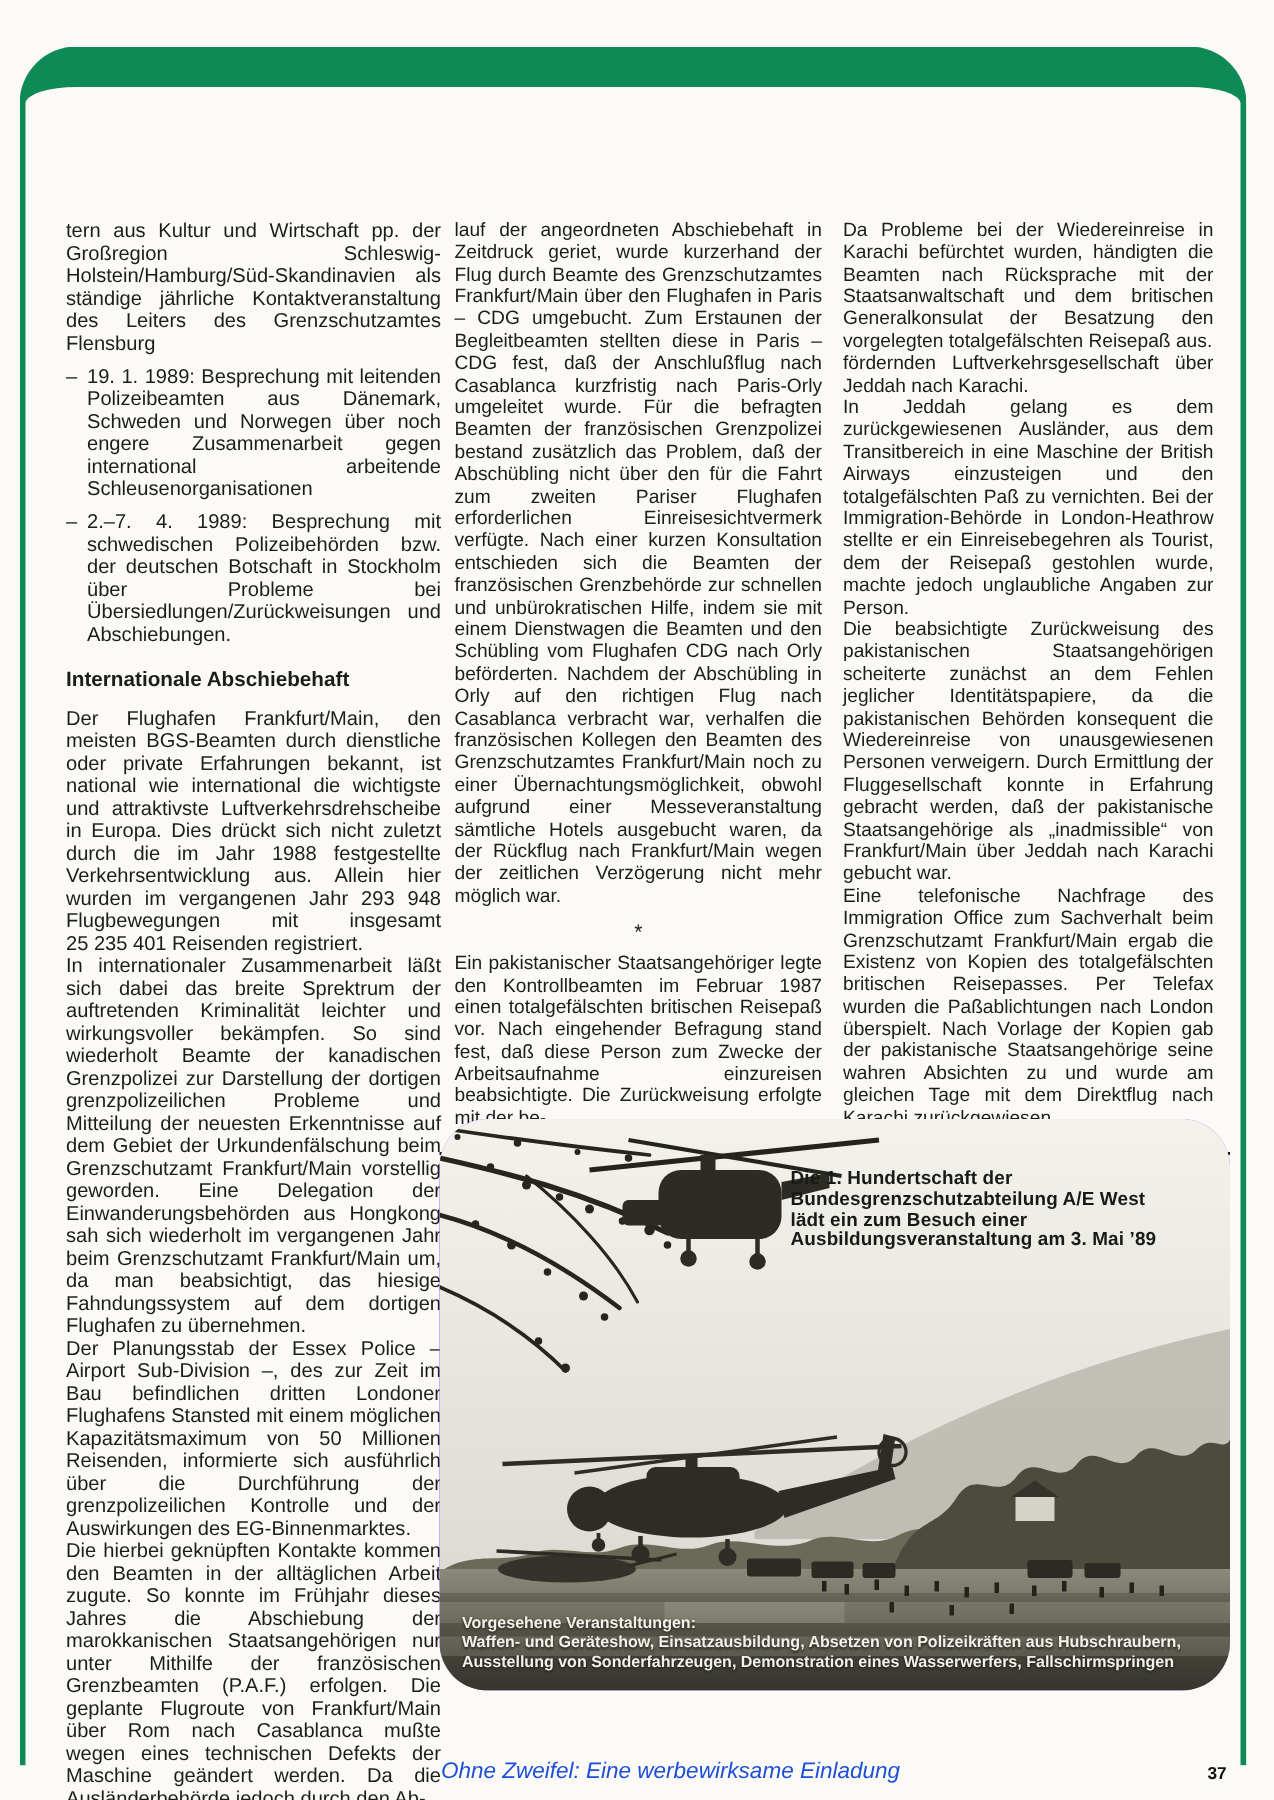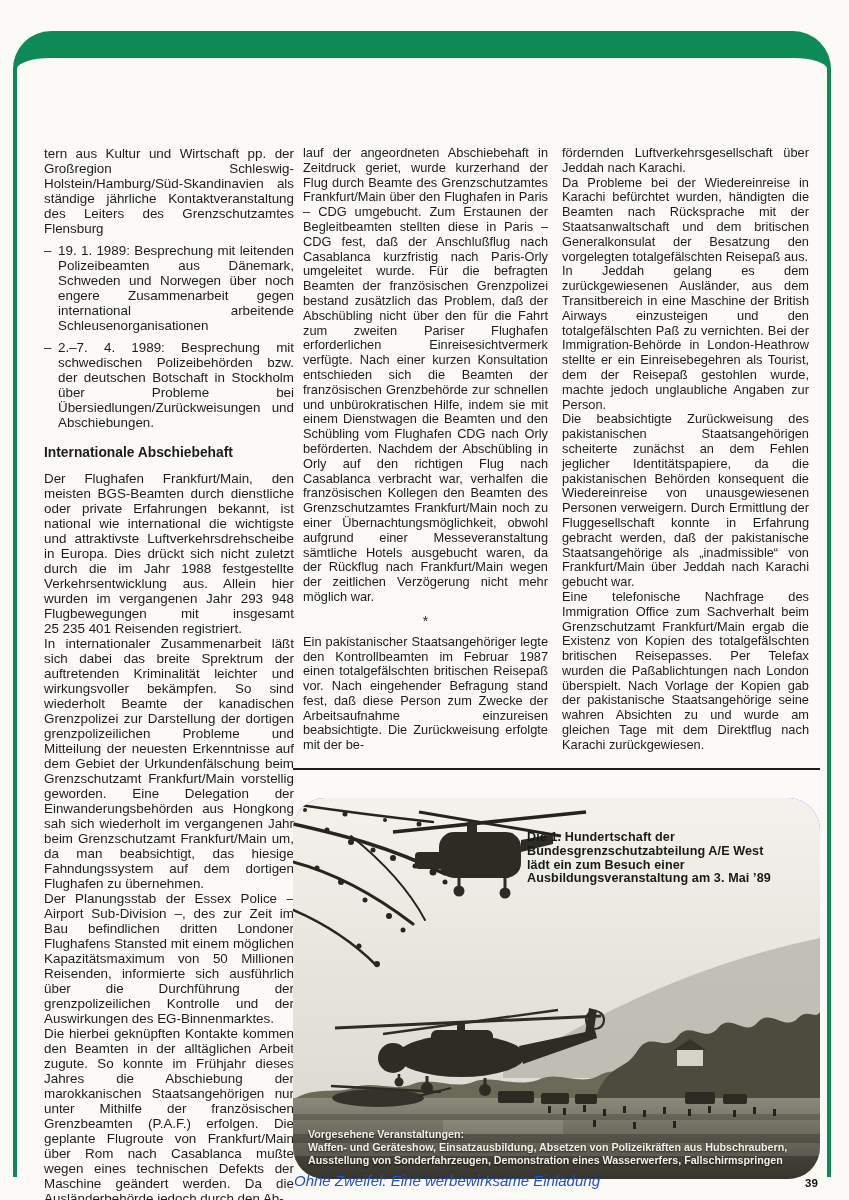--- a/index.html
+++ b/index.html
@@ -22,21 +22,21 @@
   #col-left{left:44px;width:250px;font-size:13.4px;line-height:15.0px;}
   #col-mid{left:303px;width:245px;font-size:12.8px;line-height:14.8px;}
   #col-right{left:562px;width:247px;font-size:12.8px;line-height:14.8px;}
   .list-item{display:flex;margin-top:7px;}
   .dash{width:14px;flex:none;}
   .li-text{flex:1;text-align:justify;}
   .heading{font-weight:bold;font-size:13.8px;line-height:16.5px;margin:15px 0 9px;text-align:left;}
   .separator{text-align:center;font-size:14px;line-height:14px;margin:9px 0 7px;}
   .rule{position:absolute;left:293px;top:768px;width:527px;height:2px;background:#1d1d1d;}
   .photo{
-    position:absolute;left:293px;top:798px;width:527px;height:381px;
+    position:absolute;left:293px;top:746px;width:527px;height:381px;
     border-radius:32px;overflow:hidden;background:#8b5cf6;
   }
   .photo svg{display:block;position:absolute;left:0;top:0;}
   .invite{position:absolute;left:234px;top:33px;width:288px;color:#191918;}
   .invite-title div{font-weight:bold;font-size:12.6px;line-height:13.8px;letter-spacing:.1px;}
   .sched{margin-top:9px;display:grid;grid-template-columns:52px 1fr;font-weight:bold;font-size:12.6px;line-height:14.6px;}
   .overlay{
     position:absolute;left:15px;right:8px;bottom:12px;
     color:#f3f2ea;font-weight:bold;font-size:10.7px;line-height:12.9px;
     text-shadow:0 1px 2px rgba(0,0,0,.75);
@@ -69,22 +69,22 @@
     <p>Die hierbei geknüpften Kontakte kommen den Beamten in der alltäglichen Arbeit zugute. So konnte im Frühjahr dieses Jahres die Abschiebung der marokkanischen Staatsangehörigen nur unter Mithilfe der französischen Grenzbeamten (P.A.F.) erfolgen. Die geplante Flugroute von Frankfurt/Main über Rom nach Casablanca mußte wegen eines technischen Defekts der Maschine geändert werden. Da die Ausländerbehörde jedoch durch den Ab-</p>
   </div>
 
   <div class="col" id="col-mid">
     <p>lauf der angeordneten Abschiebehaft in Zeitdruck geriet, wurde kurzerhand der Flug durch Beamte des Grenzschutzamtes Frankfurt/Main über den Flughafen in Paris – CDG umgebucht. Zum Erstaunen der Begleitbeamten stellten diese in Paris – CDG fest, daß der Anschlußflug nach Casablanca kurzfristig nach Paris-Orly umgeleitet wurde. Für die befragten Beamten der französischen Grenzpolizei bestand zusätzlich das Problem, daß der Abschübling nicht über den für die Fahrt zum zweiten Pariser Flughafen erforderlichen Einreisesichtvermerk verfügte. Nach einer kurzen Konsultation entschieden sich die Beamten der französischen Grenzbehörde zur schnellen und unbürokratischen Hilfe, indem sie mit einem Dienstwagen die Beamten und den Schübling vom Flughafen CDG nach Orly beförderten. Nachdem der Abschübling in Orly auf den richtigen Flug nach Casablanca verbracht war, verhalfen die französischen Kollegen den Beamten des Grenzschutzamtes Frankfurt/Main noch zu einer Übernachtungsmöglichkeit, obwohl aufgrund einer Messeveranstaltung sämtliche Hotels ausgebucht waren, da der Rückflug nach Frankfurt/Main wegen der zeitlichen Verzögerung nicht mehr möglich war.</p>
     <div class="separator">*</div>
     <p>Ein pakistanischer Staatsangehöriger legte den Kontrollbeamten im Februar 1987 einen totalgefälschten britischen Reisepaß vor. Nach eingehender Befragung stand fest, daß diese Person zum Zwecke der Arbeitsaufnahme einzureisen beabsichtigte. Die Zurückweisung erfolgte mit der be-</p>
   </div>
 
   <div class="col" id="col-right">
+    <p>Da Probleme bei der Wiedereinreise in Karachi befürchtet wurden, händigten die Beamten nach Rücksprache mit der Staatsanwaltschaft und dem britischen Generalkonsulat der Besatzung den vorgelegten totalgefälschten Reisepaß aus.</p>
     <p>fördernden Luftverkehrsgesellschaft über Jeddah nach Karachi.</p>
-    <p>Da Probleme bei der Wiedereinreise in Karachi befürchtet wurden, händigten die Beamten nach Rücksprache mit der Staatsanwaltschaft und dem britischen Generalkonsulat der Besatzung den vorgelegten totalgefälschten Reisepaß aus.</p>
     <p>In Jeddah gelang es dem zurückgewiesenen Ausländer, aus dem Transitbereich in eine Maschine der British Airways einzusteigen und den totalgefälschten Paß zu vernichten. Bei der Immigration-Behörde in London-Heathrow stellte er ein Einreisebegehren als Tourist, dem der Reisepaß gestohlen wurde, machte jedoch unglaubliche Angaben zur Person.</p>
     <p>Die beabsichtigte Zurückweisung des pakistanischen Staatsangehörigen scheiterte zunächst an dem Fehlen jeglicher Identitätspapiere, da die pakistanischen Behörden konsequent die Wiedereinreise von unausgewiesenen Personen verweigern. Durch Ermittlung der Fluggesellschaft konnte in Erfahrung gebracht werden, daß der pakistanische Staatsangehörige als „inadmissible“ von Frankfurt/Main über Jeddah nach Karachi gebucht war.</p>
     <p>Eine telefonische Nachfrage des Immigration Office zum Sachverhalt beim Grenzschutzamt Frankfurt/Main ergab die Existenz von Kopien des totalgefälschten britischen Reisepasses. Per Telefax wurden die Paßablichtungen nach London überspielt. Nach Vorlage der Kopien gab der pakistanische Staatsangehörige seine wahren Absichten zu und wurde am gleichen Tage mit dem Direktflug nach Karachi zurückgewiesen.</p>
   </div>
 
   <div class="rule"></div>
 
   <div class="photo">
     <svg width="527" height="381" viewBox="0 0 527 381" aria-hidden="true">
       <defs>
@@ -207,14 +207,14 @@
     </div>
 
     <div class="overlay">
       <div>Vorgesehene Veranstaltungen:</div>
       <div>Waffen- und Geräteshow, Einsatzausbildung, Absetzen von Polizeikräften aus Hubschraubern,</div>
       <div>Ausstellung von Sonderfahrzeugen, Demonstration eines Wasserwerfers, Fallschirmspringen</div>
     </div>
   </div>
 
   <div class="caption">Ohne Zweifel: Eine werbewirksame Einladung</div>
-  <div class="page-num">39</div>
+  <div class="page-num">37</div>
 </div>
 
 </body></html>

